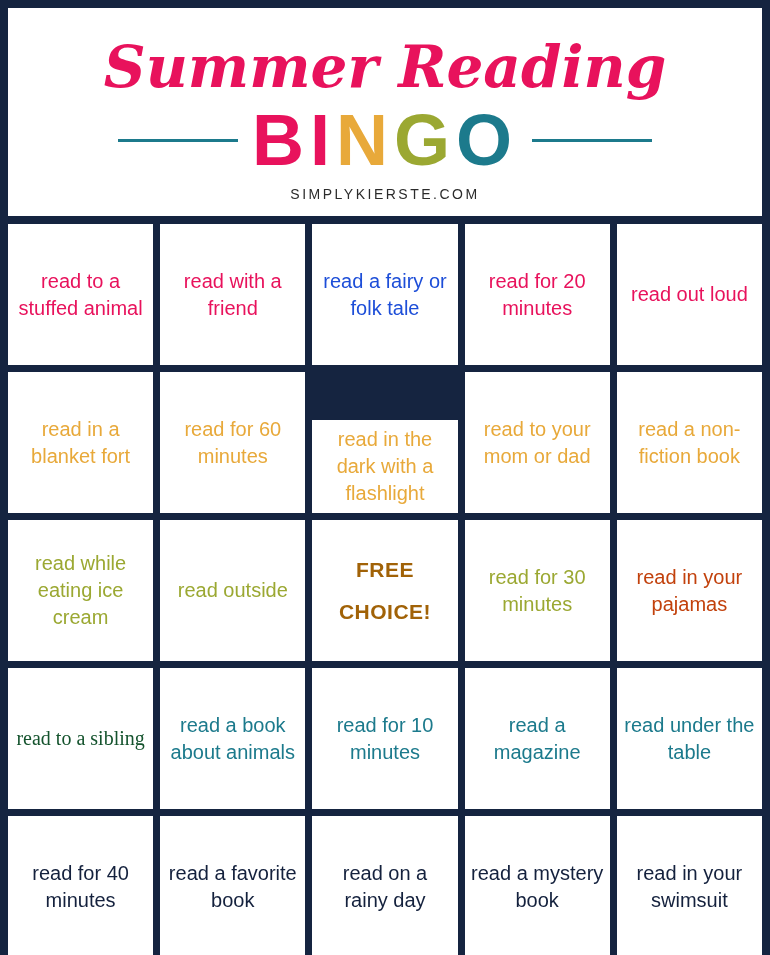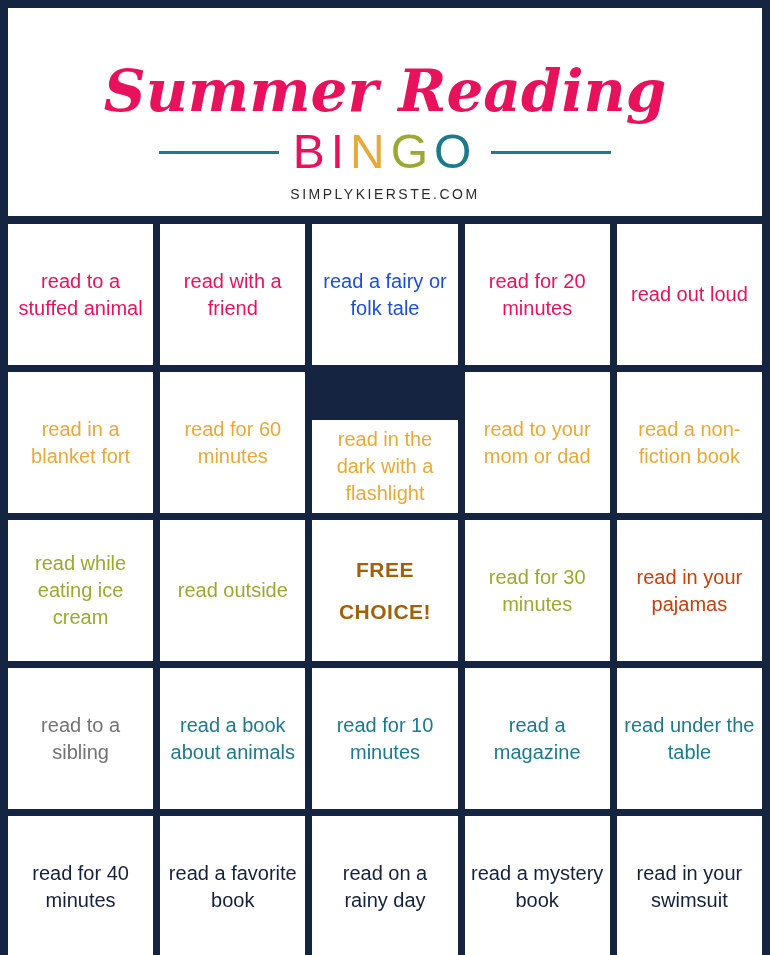--- a/index.html
+++ b/index.html
@@ -53,22 +53,22 @@
     margin: 2px 0 8px 0;
   }
   .rule {
     height: 3px;
     width: 120px;
     background: #1c7a8c;
     display: block;
   }
   .bingo-word {
     font-family: "Liberation Sans", sans-serif;
-    font-weight: normal;
-    font-size: 48px;
+    font-weight: bold;
+    font-size: 72px;
     letter-spacing: 6px;
     line-height: 1;
     white-space: nowrap;
   }
   .bingo-word span {
     display: inline-block;
   }
   .site {
     font-family: "Liberation Sans", sans-serif;
     font-size: 14px;
@@ -162,21 +162,21 @@
           <div>FREE</div>
           <div>CHOICE!</div>
         </div>
       </div>
       <div class="cell" style="color: rgb(155, 168, 50);">
         <span>read for 30 minutes</span>
       </div>
       <div class="cell" style="color: #c2410c;">
         <span>read in your pajamas</span>
       </div>
-      <div class="cell" style="color: #737373;">
+      <div class="cell" style="color: #14532d; font-family: Liberation Serif, serif;">
         <span>read to a sibling</span>
       </div>
       <div class="cell" style="color: rgb(28, 122, 140);">
         <span>read a book about animals</span>
       </div>
       <div class="cell" style="color: rgb(28, 122, 140);">
         <span>read for 10 minutes</span>
       </div>
       <div class="cell" style="color: rgb(28, 122, 140);">
         <span>read a magazine</span>

